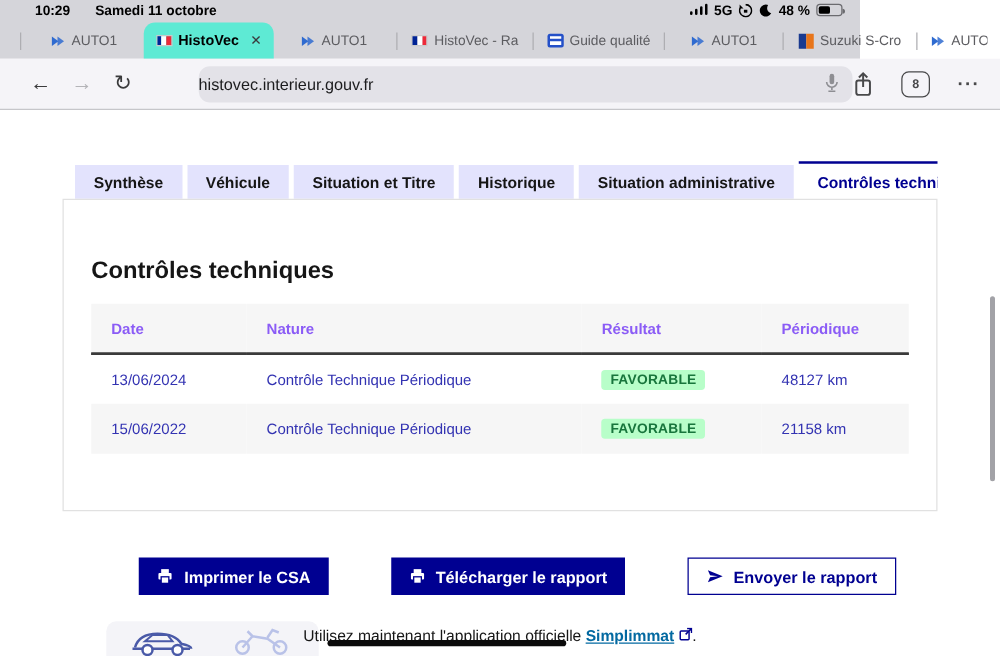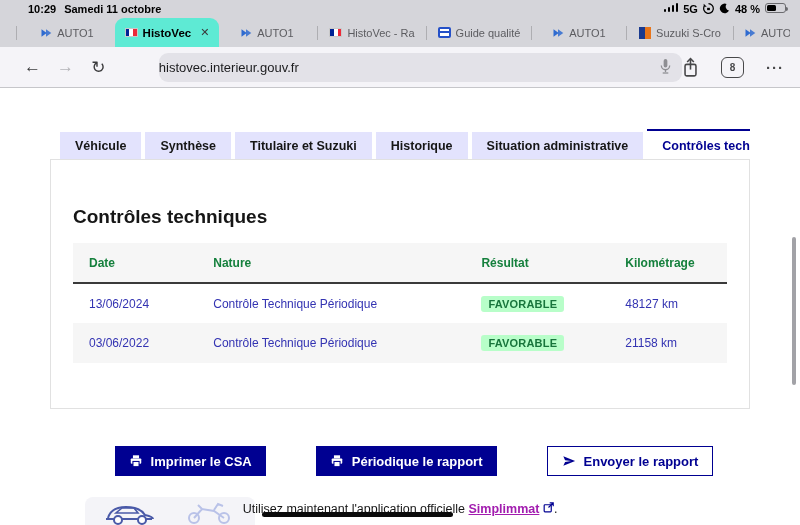--- a/index.html
+++ b/index.html
@@ -2,25 +2,25 @@
 <html><head>
 <meta charset="utf-8">
 <style>
   * { margin:0; padding:0; box-sizing:border-box; }
   html,body { width:800px; height:525px; overflow:hidden; }
   body {
     font-family:"Liberation Sans","DejaVu Sans",sans-serif;
     background:#fff; position:relative; color:#161616;
   }
   
-  .chrome { position:absolute; top:0; left:0; width:800px; height:47px; background:#d5d5da; }
+  .chrome { position:absolute; top:0; left:0; width:688px; height:47px; background:#d5d5da; }
   .statusbar { position:absolute; top:0; left:0; right:0; height:18px;
     display:flex; align-items:center; font-size:11px; font-weight:bold; color:#000; padding:0 10px; }
   .statusbar .time { margin-left:18px; }
-  .statusbar .date { margin-left:8px; font-weight:600; }
+  .statusbar .date { margin-left:20px; font-weight:600; }
   .status-right { margin-left:auto; display:flex; align-items:flex-start; gap:5px; margin-right:4px; }
   .sigbars { display:flex; align-items:flex-end; gap:1.5px; height:9px; }
   .sigbars i { display:block; width:2.5px; background:#000; border-radius:1px; }
   .battery { position:relative; width:21px; height:10px; border:1px solid #6b6b6f; border-radius:3px; }
   .battery .lvl { position:absolute; left:1px; top:1px; bottom:1px; width:45%; background:#000; border-radius:1.5px; }
   .battery .tip { position:absolute; right:-3px; top:2.5px; width:2px; height:4px; background:#6b6b6f; border-radius:0 2px 2px 0; }
 
   .tabstrip { position:absolute; top:18px; left:0; right:0; height:29px; display:flex; align-items:flex-end; padding-left:14px; }
   .sep { width:1px; height:14px; background:#aeaeb2; margin:0 2px 7px 2px; flex:none; }
   .btab { flex:none; display:flex; align-items:center; justify-content:center; gap:5px;
@@ -54,39 +54,39 @@
   .page { position:absolute; top:88px; left:0; right:0; bottom:0; background:#fff; }
   .ptabs { position:absolute; left:60px; top:39px; width:690px; height:33px;
     display:flex; align-items:flex-end; gap:4px; overflow:hidden; }
   .ptab { flex:none; height:28px; background:#e3e3fd; color:#161616; font-weight:bold; font-size:12.5px;
     display:flex; align-items:center; padding:0 15px; white-space:nowrap; }
   .ptab.active { height:31px; background:#fff; color:#000091; border-top:2.5px solid #000091; }
   .card { position:absolute; left:50px; top:71px; width:700px; height:250px;
     background:#fff; border:1px solid #e1e1e1; padding:0 22px; overflow:hidden; }
   .card h1 { font-size:19px; font-weight:bold; color:#161616; margin:46px 0 15px 0; }
   table.ttable { width:100%; border-collapse:collapse; font-size:12px; }
-  .ttable th { text-align:left; font-weight:bold; color:#15803d; background:#f6f6f6;
+  .ttable th { text-align:left; font-weight:bold; color:#8b5cf6; background:#f6f6f6;
     height:40px; padding-left:16px; border-bottom:2px solid #3a3a3a; }
   .ttable td { height:40px; padding-left:16px; color:#3333b2; }
   .ttable tr.alt td { background:#f6f6f6; }
   .col-date{width:19%;} .col-nature{width:41%;} .col-res{width:22%;} .col-km{width:18%;}
   .badge { display:inline-block; background:#b8fec9; color:#18753c; font-weight:bold;
     font-size:11px; padding:2px 7px; border-radius:3px; letter-spacing:0.2px; }
 
   .btnrow { position:absolute; left:0; right:0; top:358px; display:flex; justify-content:center; gap:50px;padding-left:28px; }
   .btn { display:flex; align-items:center; gap:8px; height:30px; padding:0 14px;
     font-size:13px; font-weight:bold; border:none; cursor:pointer; }
   .btn.primary { background:#000091; color:#fff; }
   .btn.secondary { background:#fff; color:#000091; border:1px solid #000091; }
 
   .artbox { position:absolute; left:85px; top:409px; width:170px; height:28px;
     background:#f4f4f8; border-radius:8px 8px 0 0; display:flex; align-items:flex-end;
     justify-content:center; gap:8px; overflow:hidden; }
   .footer { position:absolute; left:0; right:0; top:414px; text-align:center; font-size:12.5px; color:#161616; }
-  .footer a { color:#a21caf; text-decoration:underline; font-weight:bold; }
+  .footer a { color:#0369a1; text-decoration:underline; font-weight:bold; }
   .homebar { position:absolute; left:262px; top:424px; width:191px; height:5px;
     background:#0a0a0a; border-radius:3px; z-index:5; }
   .scrollbar { position:absolute; right:4px; top:149px; width:4px; height:148px;
     background:#a2a2a7; border-radius:2px; }
 </style>
 </head>
 <body>
 
 <div class="chrome">
   <div class="statusbar">
@@ -206,27 +206,27 @@
         <span>8</span>
       </span>
     <span class="more">···</span>
   </div>
 </div>
 
 <div class="page">
 
   <div class="ptabs">
     <div class="ptab">
+        <span>Synthèse</span>
+      </div>
+    <div class="ptab">
         <span>Véhicule</span>
       </div>
     <div class="ptab">
-        <span>Synthèse</span>
-      </div>
-    <div class="ptab">
-        <span>Titulaire et Suzuki</span>
+        <span>Situation et Titre</span>
       </div>
     <div class="ptab">
         <span>Historique</span>
       </div>
     <div class="ptab">
         <span>Situation administrative</span>
       </div>
     <div class="ptab active">
         <span>Contrôles techniques</span>
       </div>
@@ -234,32 +234,32 @@
   </div>
 
   <div class="card">
     <h1>Contrôles techniques</h1>
     <table class="ttable">
       <thead>
         <tr>
           <th class="col-date">Date</th>
           <th class="col-nature">Nature</th>
           <th class="col-res">Résultat</th>
-          <th class="col-km">Kilométrage</th>
+          <th class="col-km">Périodique</th>
         </tr>
       </thead>
       <tbody>
         <tr>
           <td>13/06/2024</td>
           <td>Contrôle Technique Périodique</td>
           <td><span class="badge">FAVORABLE</span></td>
           <td>48127 km</td>
         </tr>
         <tr class="alt">
-          <td>03/06/2022</td>
+          <td>15/06/2022</td>
           <td>Contrôle Technique Périodique</td>
           <td><span class="badge">FAVORABLE</span></td>
           <td>21158 km</td>
         </tr>
       </tbody>
     </table>
   </div>
 
   <div class="btnrow">
     <button class="btn primary">
@@ -269,21 +269,21 @@
           <rect x="4.5" y="8.5" width="7" height="6" fill="currentColor" stroke="#000091" stroke-width="1.2"></rect>
         </svg>
       <span>Imprimer le CSA</span>
     </button>
     <button class="btn primary">
       <svg width="14" height="14" viewBox="0 0 16 16">
           <rect x="4.5" y="1.5" width="7" height="3.5" fill="currentColor"></rect>
           <rect x="2" y="5" width="12" height="6" rx="1" fill="currentColor"></rect>
           <rect x="4.5" y="8.5" width="7" height="6" fill="currentColor" stroke="#000091" stroke-width="1.2"></rect>
         </svg>
-      <span>Périodique le rapport</span>
+      <span>Télécharger le rapport</span>
     </button>
     <button class="btn secondary">
       <svg width="14" height="14" viewBox="0 0 16 16">
           <path d="M1.5 13.5L15 8 1.5 2.5l2 4.5 7 1-7 1z" fill="currentColor"></path>
         </svg>
       <span>Envoyer le rapport</span>
     </button>
   </div>
 
   <div class="artbox">

